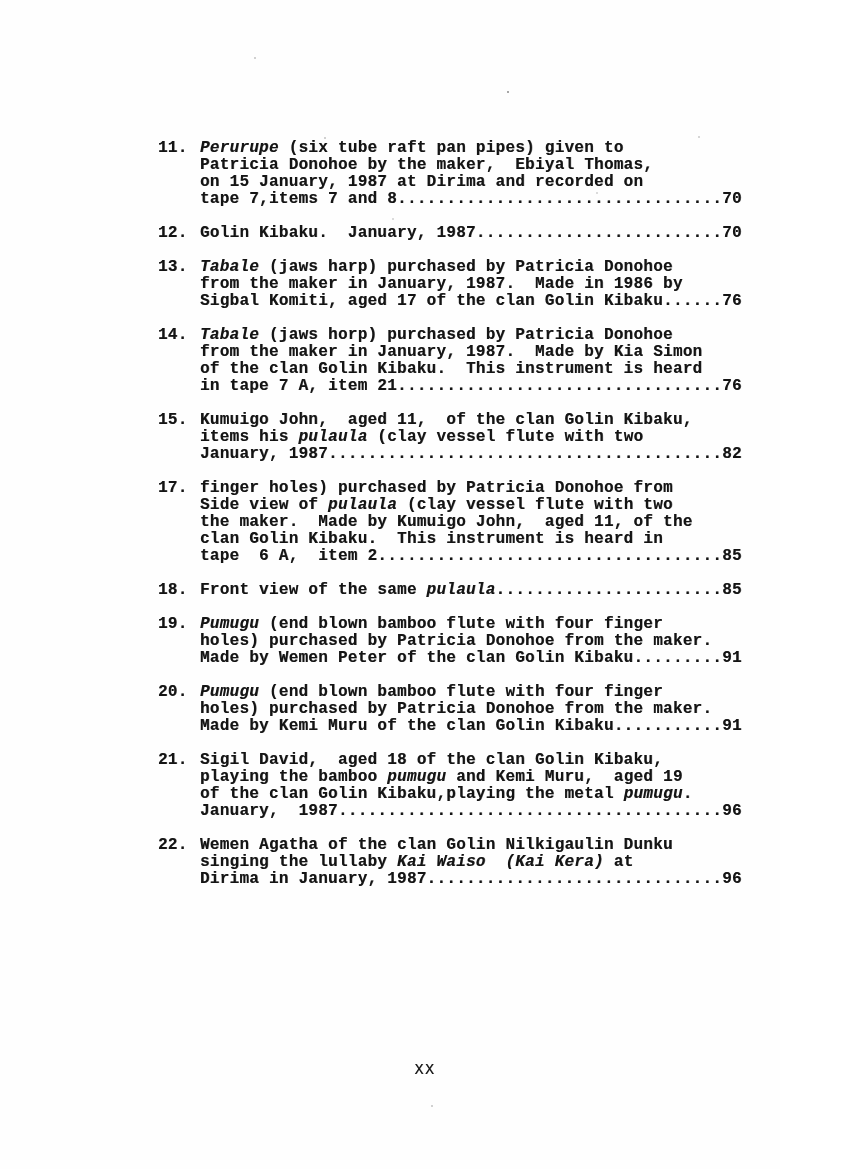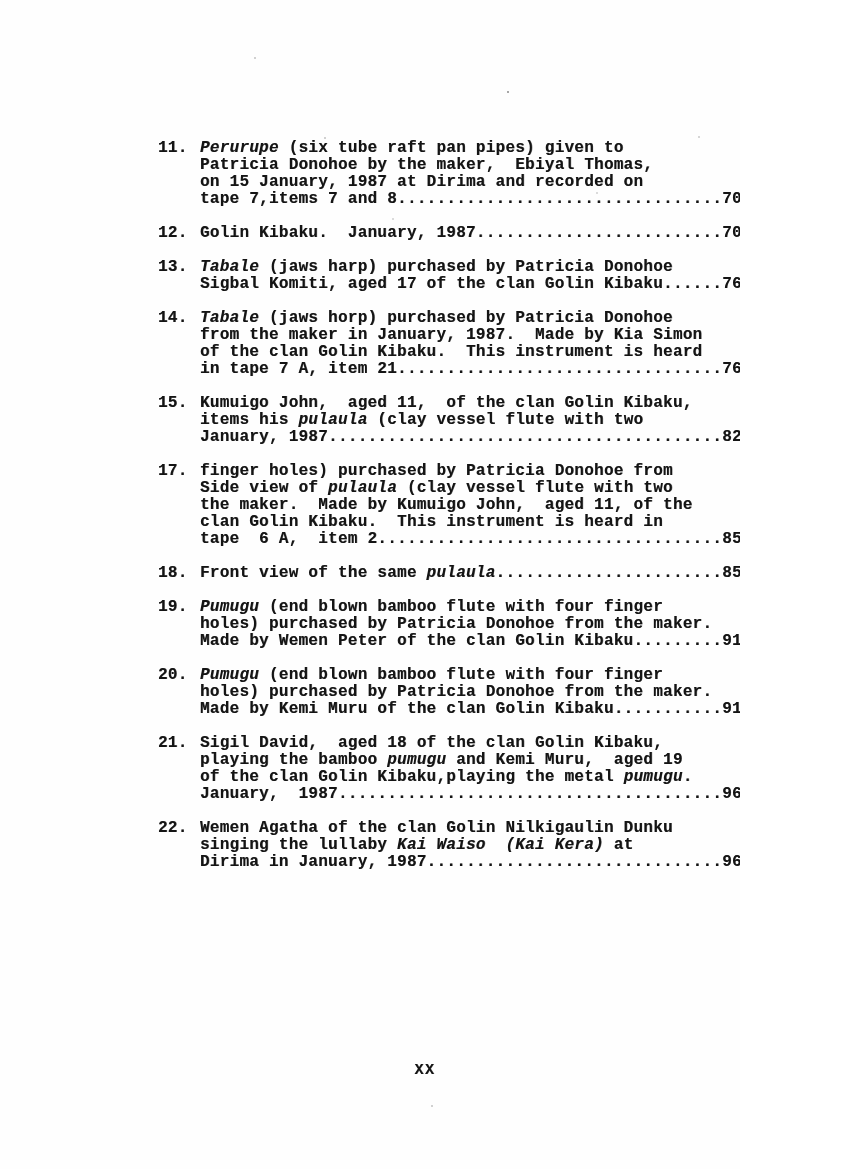--- a/index.html
+++ b/index.html
@@ -8,20 +8,21 @@
     background: #ffffff;
   }
   .page {
     position: relative;
     width: 740px;
     height: 1169px;
     background: #fefefe;
     overflow: hidden;
     font-family: "Liberation Mono", "DejaVu Sans Mono", monospace;
     color: #141414;
+    padding-left: 40px;
   }
   .figure-list {
     position: absolute;
     left: 158px;
     top: 140px;
     width: 650px;
   }
   .entry {
     display: flex;
     margin-bottom: 17px;
@@ -49,21 +50,21 @@
     font-style: italic;
     text-align: center;
   }
   .page-footer {
     position: absolute;
     left: 0;
     top: 1062px;
     width: 850px;
     text-align: center;
     font-size: 15px;
-    font-weight: 700;
+    font-weight: 400;
     letter-spacing: 1.5px;
     line-height: 17px;
     text-shadow: 0.4px 0 0 rgba(20,20,20,0.55);
   }
   .speck {
     position: absolute;
     background: #8a8a8a;
     width: 2px;
     height: 2px;
     border-radius: 50%;
@@ -87,20 +88,21 @@
       <div class="entry">
         <div class="entry-num">12.</div>
         <div class="entry-lines">
           <div class="line"><span>Golin Kibaku.  January, 1987</span><span>.........................</span><span>70</span></div>
         </div>
       </div>
       <div class="entry">
         <div class="entry-num">13.</div>
         <div class="entry-lines">
           <div class="line"><span class="it">Tabale</span><span> (jaws harp) purchased by Patricia Donohoe</span></div>
+          <div class="line"><span>from the maker in January, 1987.  Made in 1986 by</span></div>
           <div class="line"><span>Sigbal Komiti, aged 17 of the clan Golin Kibaku</span><span>......</span><span>76</span></div>
         </div>
       </div>
       <div class="entry">
         <div class="entry-num">14.</div>
         <div class="entry-lines">
           <div class="line"><span class="it">Tabale</span><span> (jaws horp) purchased by Patricia Donohoe</span></div>
           <div class="line"><span>from the maker in January, 1987.  Made by Kia Simon</span></div>
           <div class="line"><span>of the clan Golin Kibaku.  This instrument is heard</span></div>
           <div class="line"><span>in tape 7 A, item 21</span><span>.................................</span><span>76</span></div>

